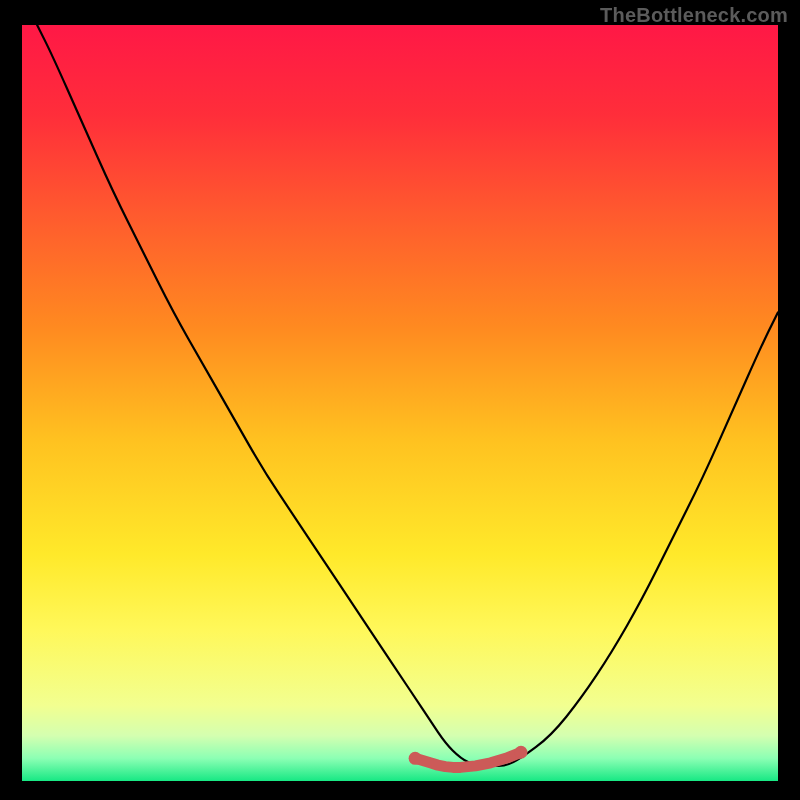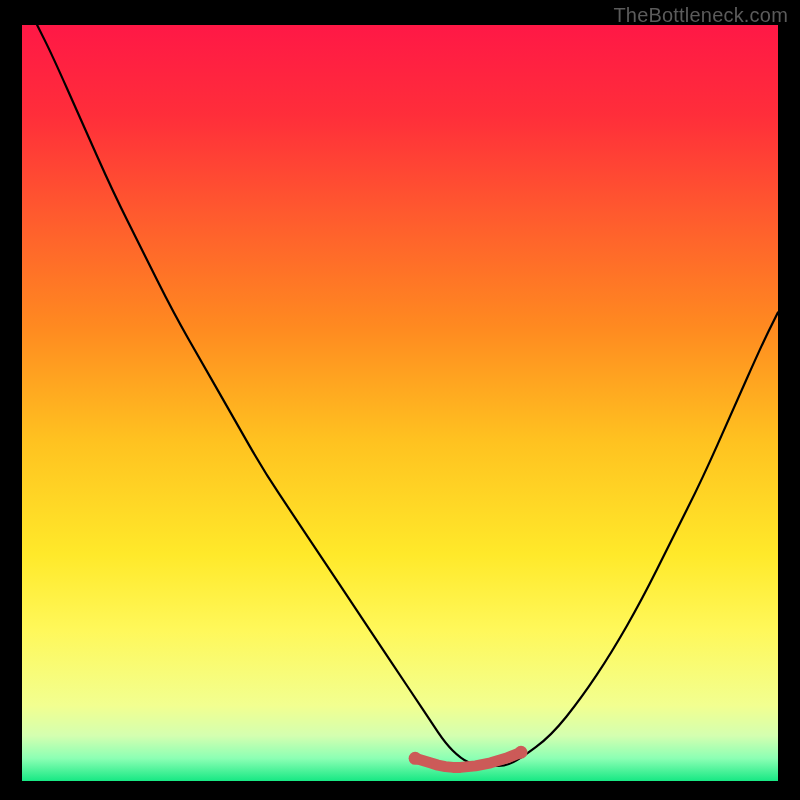--- a/index.html
+++ b/index.html
@@ -16,21 +16,21 @@
     width: 800px;
     height: 800px;
     background: #000;
   }
   .watermark {
     position: absolute;
     top: 4px;
     right: 12px;
     color: #5b5b5b;
     font-size: 20px;
-    font-weight: 400;
+    font-weight: 700;
     letter-spacing: 0.2px;
     z-index: 5;
   }
   .plot-area {
     position: absolute;
     left: 22px;
     top: 25px;
     width: 756px;
     height: 756px;
   }

